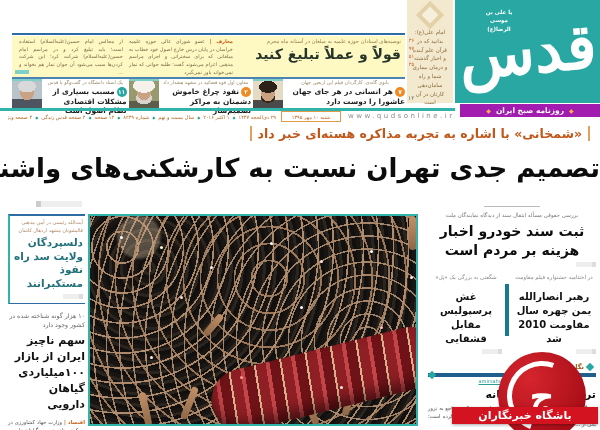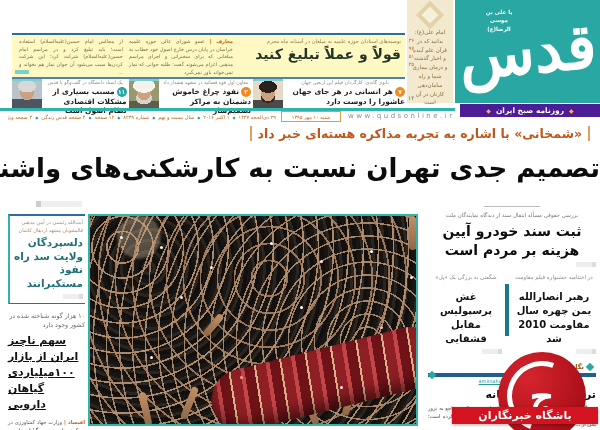--- a/index.html
+++ b/index.html
@@ -7,21 +7,21 @@
         font-family:"DejaVu Sans",sans-serif;direction:rtl;}
   #page *{box-sizing:border-box;}
 
   
   .masthead{position:absolute;right:0;top:0;width:145px;height:103px;background:#29a7a2;overflow:hidden;}
   .logo-word{position:absolute;left:0;right:0;top:4px;text-align:center;color:#fff;
              font-family:"DejaVu Serif",serif;font-weight:bold;font-size:62px;line-height:95px;
              transform:rotate(-5deg);}
   .logo-mini{position:absolute;left:24px;top:8px;width:40px;color:#fff;font-size:5.5px;line-height:1.5;
              text-align:center;font-weight:bold;}
-  .banner{position:absolute;right:0;top:104px;width:140px;height:13px;background:#4c1d95;color:#fff;
+  .banner{position:absolute;right:0;top:104px;width:140px;height:13px;background:#a21caf;color:#fff;
           display:flex;align-items:center;justify-content:center;gap:5px;font-size:7.5px;font-weight:bold;letter-spacing:1.5px;}
   .banner .dia{color:#ffb14d;font-size:6px;letter-spacing:0;}
 
   
   .hadith-col{position:absolute;right:147px;top:0;width:46px;height:103px;background:#f3e9cf;}
   .orn{width:20px;height:20px;margin:5px auto 3px;background:#e3d2a8;transform:rotate(45deg);position:relative;}
   .orn::after{content:"";position:absolute;inset:4px;background:#f6efdc;}
   .hadith-text{padding:0 5px;font-size:5.5px;line-height:1.6;color:#8a6b3a;text-align:center;}
   .side-digits{position:absolute;left:1px;top:36px;width:7px;font-size:5px;line-height:1.6;color:#c2611e;
                word-break:break-all;text-align:center;direction:ltr;}
@@ -108,21 +108,21 @@
                  30px 120px #fee,120px 140px #f99,220px 150px #fee,300px 160px #fff;}
 
   
   .left-col{position:absolute;left:8px;top:214px;width:77px;height:214px;}
   .lc-box{border-top:2px solid #2e6da4;border-bottom:1.5px solid #2e6da4;border-left:2px solid #2fb3ab;
           padding:3px 2px 4px 3px;}
   .lc-kicker{font-size:5px;color:#b08968;line-height:1.5;text-align:right;}
   .lc-head1{font-size:10.5px;font-weight:bold;color:#20707a;line-height:1.3;margin-top:2px;text-align:right;}
   .ref-dash{width:20px;height:5px;background:#eee;border-right:4px solid #ddd;margin-top:3px;}
   .lc-sub{margin-top:7px;font-size:6.3px;color:#666;line-height:1.5;text-align:right;}
-  .lc-head2{margin-top:4px;font-size:11px;font-weight:bold;color:#101010;line-height:1.45;text-align:left;text-decoration:underline;}
+  .lc-head2{margin-top:4px;font-size:11px;font-weight:bold;color:#101010;line-height:1.45;text-align:right;}
   .lc-body{margin-top:5px;font-size:5.2px;color:#555;line-height:1.55;text-align:justify;}
   .lc-tag{color:#c2611e;font-weight:bold;}
 
   
   .right-col{position:absolute;left:428px;top:206px;width:168px;height:224px;}
   .rule-sm{width:56px;height:1px;background:#bbb;margin:0 auto;}
   .rc-k1{margin-top:5px;font-size:5.5px;color:#777;text-align:center;line-height:1.4;}
   .rc-h1{margin-top:2px;font-size:14px;font-weight:bold;color:#0d0d0d;text-align:center;line-height:1.35;}
   .sub-row{display:flex;margin-top:7px;}
   .cell-r{width:84px;} .cell-l{width:72px;}
@@ -259,21 +259,21 @@
     <div class="lc-head2">سهم ناچیز ایران از بازار ۱۰۰میلیاردی گیاهان دارویی</div>
     <div class="lc-body">
       <span class="lc-tag">اقتصاد |</span>
       <span>وزارت جهاد کشاورزی در رویکردی تازه توسعه گیاهان دارویی را در دستور کاری قرار داده است؛ رویکردی که مدیران به طور مرسوم و کمتر کارشناسی با آن مخالفت دارند. احیای ارقام به معنای نتیجه‌بخش بودن آن نیست؛ در واقع گرچه ایران در زمینه گیاهان دارویی ظرفیت‌های مناسبی دارد که تاکنون مورد استفاده مناسب ...</span>
     </div>
   </div>
 
   <div class="right-col">
     <div class="rule-sm"></div>
     <div class="rc-k1">بررسی حقوقی مسأله انتقال سند از دیدگاه نمایندگان ملت</div>
-    <div class="rc-h1">ثبت سند خودرو آیین هزینه بر مردم است</div>
+    <div class="rc-h1">ثبت سند خودرو اخبار هزینه بر مردم است</div>
     <div class="ref-dash"></div>
     <div class="sub-row">
       <div class="cell-r">
         <div class="cell-k">در اختتامیه جشنواره فیلم مقاومت</div>
         <div class="cell-h">رهبر انصارالله یمن چهره سال مقاومت 2010 شد</div>
         <div class="ref-dash"></div>
       </div>
       <div class="divider"></div>
       <div class="cell-l">
         <div class="cell-k">شگفتی به بزرگی یک «پل»</div>

